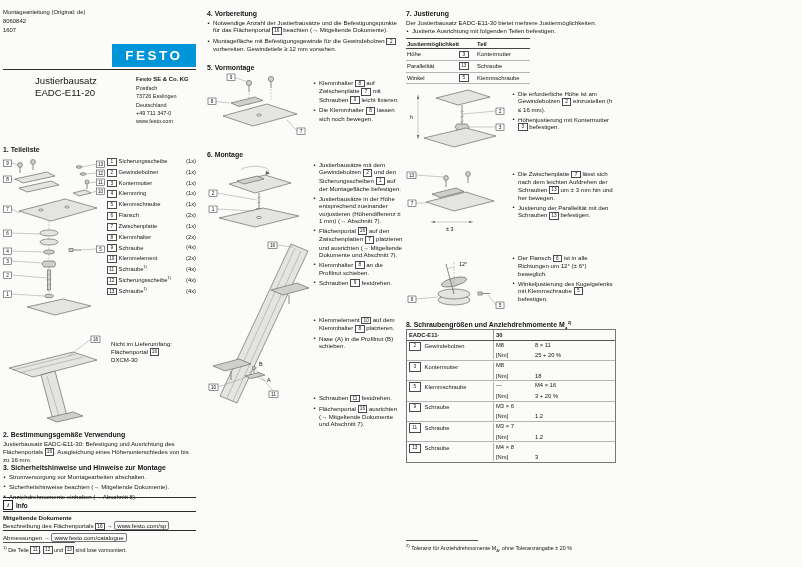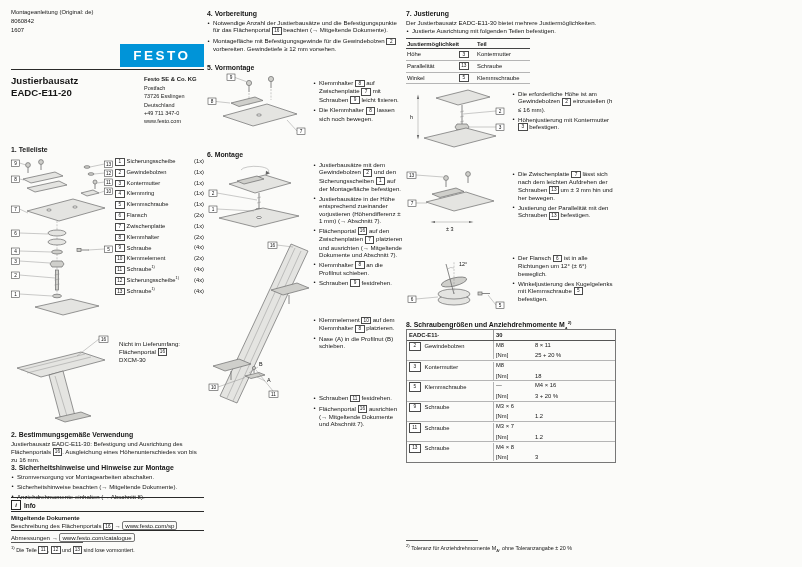--- a/index.html
+++ b/index.html
@@ -1,32 +1,32 @@
 <!DOCTYPE html>
 <html><head>
 <meta charset="utf-8">
 <style>
   html,body{margin:0;padding:0;}
   body{width:802px;height:567px;font-family:"Liberation Sans",sans-serif;background:#e9e9e7;}
   .page{position:relative;width:802px;height:567px;background:#fbfbf9;overflow:hidden;color:#161616;}
   .c1,.c2,.c3{position:absolute;top:0;height:567px;}
-  .c1{left:11px;width:193px;}
+  .c1{left:3px;width:193px;}
   .c2{left:207px;width:197px;}
   .c3{left:406px;width:208px;}
   .blk{position:absolute;}
   .c1 svg,.c2 svg,.c3 svg{position:absolute;}
   .small{font-size:5.9px;line-height:1.55;}
   .h{font-size:6.9px;font-weight:bold;}
   .t{font-size:6.1px;line-height:1.25;}
   .bold{font-weight:bold;}
   .fn{font-size:5.4px;line-height:1.3;}
   .fnrule{position:absolute;width:72px;border-top:1px solid #555;}
   .rule{position:absolute;border-top:1px solid #2a2a2a;}
   .logo{position:absolute;width:84px;height:23px;background:#0094d8;color:#fff;font-weight:bold;font-size:13.5px;letter-spacing:2.5px;text-align:center;line-height:23px;}
-  .title{font-size:9.6px;font-weight:bold;line-height:1.3;}
+  .title{font-size:9.6px;font-weight:normal;line-height:1.3;margin-left:32px;}
   .company{font-size:5.9px;font-weight:bold;margin-bottom:2px;}
   .addr{font-size:5.5px;line-height:1.5;color:#222;}
   .prow{display:flex;align-items:baseline;margin-bottom:2.1px;font-size:5.8px;}
   .prow .ref{margin-right:2px;}
   .pn{flex:1;white-space:nowrap;}
   .fnm{font-size:3.8px;}
   .pq{margin-left:2px;}
   .ref{display:inline-block;border:1px solid #4a4a4a;background:#fff;min-width:5.6px;padding:0 1px;font-size:4.7px;line-height:5.8px;text-align:center;vertical-align:0.5px;}
   .bl{list-style:none;margin:0;padding:0;}
   .bl li{position:relative;padding-left:6px;margin-bottom:2.4px;font-size:6.1px;line-height:1.22;}

